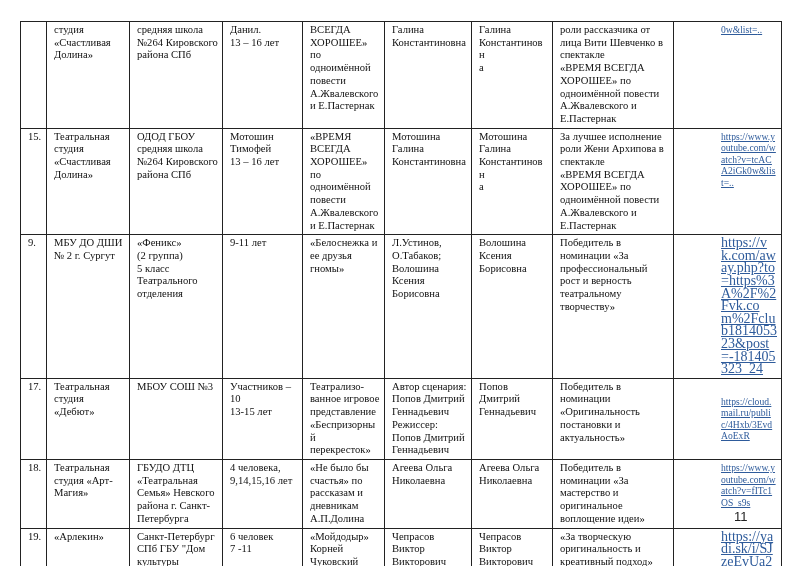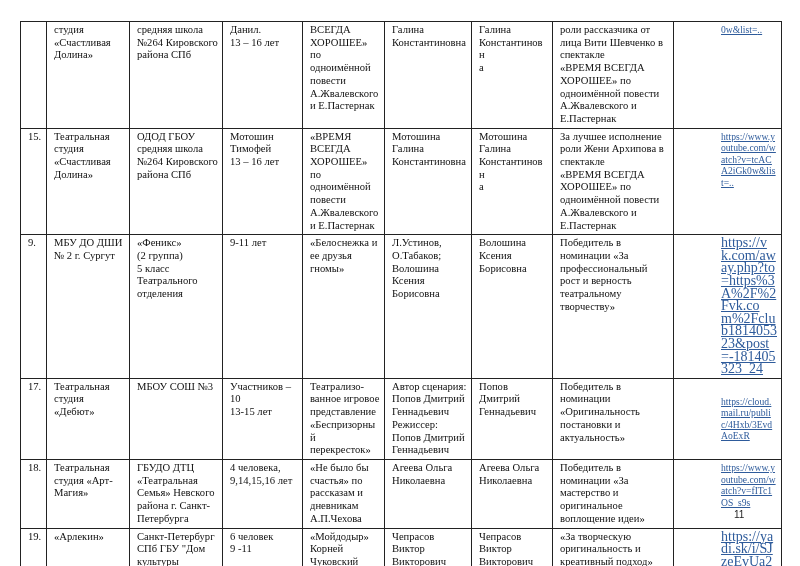--- a/index.html
+++ b/index.html
@@ -8,21 +8,21 @@
   table.doc { position:absolute; left:20px; top:21px; border-collapse:collapse;
               table-layout:fixed; width:761px; }
   table.doc td { border:1.3px solid #222; vertical-align:top; padding:2px 4px 2px 7px;
                  font-size:10.6px; line-height:12.7px; overflow:hidden; word-wrap:break-word; }
   td.num { padding-left:6px; }
   td.cell span { white-space:pre-line; display:block; }
   a.link { color:#2e5b9b; text-decoration:underline; font-size:9.6px; line-height:11.5px;
            word-break:break-all; display:block;padding-left:40px; }
   a.link.big { font-size:14px; line-height:12.6px; }
   .page-num { position:absolute; left:734px; top:509px; font-family:"Liberation Sans", sans-serif;
-              font-size:10px; color:#222; }
+              font-size:13px; color:#222; }
 </style>
 </head>
 <body>
 
 <table class="doc">
   <colgroup>
     <col style="width:26px">
       <col style="width:83px">
       <col style="width:93px">
       <col style="width:80px">
@@ -240,21 +240,21 @@
         </td>
       <td class="cell">
           <span>4 человека,
 9,14,15,16 лет</span>
         </td>
       <td class="cell">
           <span>«Не было бы
 счастья» по
 рассказам и
 дневникам
-А.П.Чехова</span>
+А.П.Долина</span>
         </td>
       <td class="cell">
           <span>Агеева Ольга
 Николаевна</span>
         </td>
       <td class="cell">
           <span>Агеева Ольга
 Николаевна</span>
         </td>
       <td class="cell">
@@ -274,21 +274,21 @@
           <span>«Арлекин»</span>
         </td>
       <td class="cell">
           <span>Санкт-Петербург
 СПб ГБУ "Дом
 культуры
 "Парголовский"</span>
         </td>
       <td class="cell">
           <span>6 человек
-9 -11</span>
+7 -11</span>
         </td>
       <td class="cell">
           <span>«Мойдодыр»
 Корней
 Чуковский</span>
         </td>
       <td class="cell">
           <span>Чепрасов
 Виктор
 Викторович</span>

